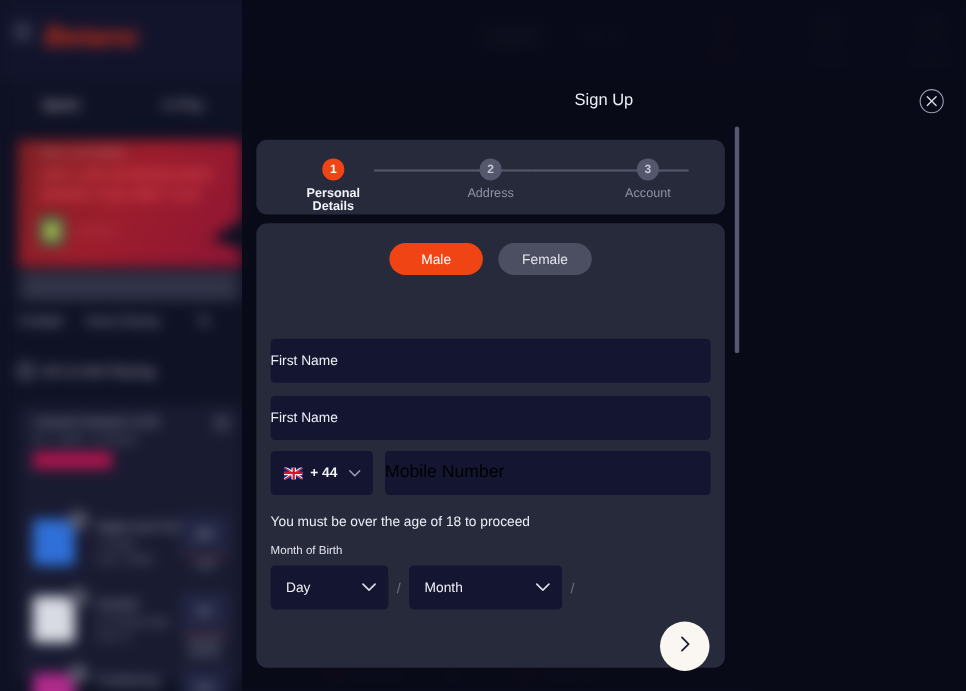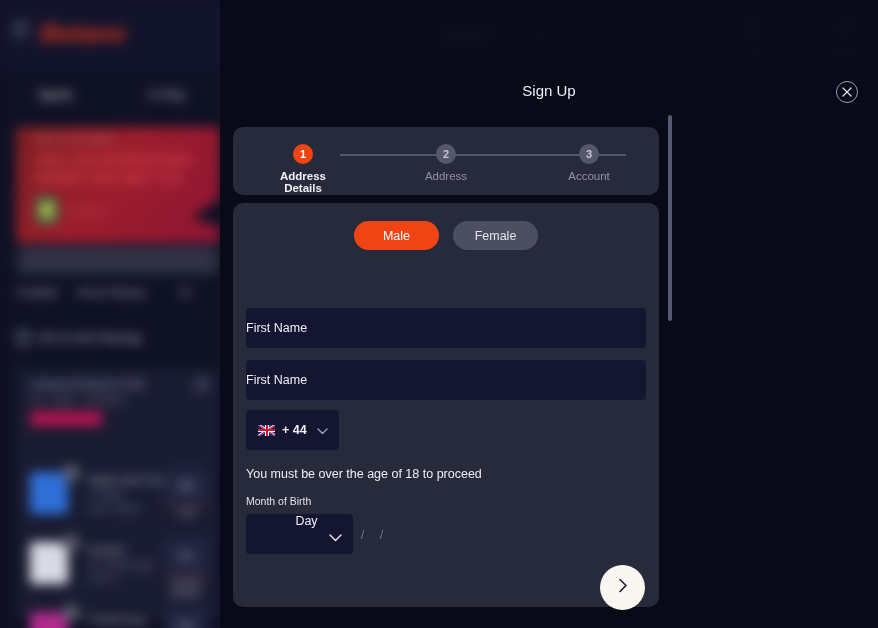--- a/index.html
+++ b/index.html
@@ -270,21 +270,21 @@
   .dob-label {
     position: absolute; left: 13px; top: 292px;
     font-size: 10.5px; color: #e1e2ec;
   }
   .dob-row {
     position: absolute; left: 13px; top: 311px; width: 400px; height: 40px;
     display: flex; align-items: center;
   }
   .dob-sel {
     height: 40px; background: #141631; border-radius: 4px;
-    display: flex; align-items: center; cursor: pointer; flex-direction: column;
+    display: flex; align-items: center; cursor: pointer;
   }
   .dob-day   { width: 107px; }
   .dob-month { width: 139px; }
   .dob-year  { width: 116px; }
   .dob-sel .dv { margin-left: 14px; font-size: 12.5px; color: #f0f1f7; }
   .dob-sep { width: 19px; text-align: center; color: #6e7087; font-size: 13px; }
 
   .next-btn {
     position: absolute; right: 14px; top: 362px;
     width: 45px; height: 45px; border-radius: 50%;
@@ -419,21 +419,21 @@
       </div>
     </div>
 
     <div class="panel panel-steps">
       <div class="stepper">
         <div class="step-track" style="left:107px; width:143px;"></div>
         <div class="step-track" style="left:250px; width:143px;"></div>
 
         <div class="step" style="left:33px">
           <div class="circle on">1</div>
-          <div class="lbl on">Address Details</div>
+          <div class="lbl on">Personal Details</div>
         </div>
         <div class="step" style="left:176px">
           <div class="circle off">2</div>
           <div class="lbl off">Address</div>
         </div>
         <div class="step" style="left:319px">
           <div class="circle off">3</div>
           <div class="lbl off">Account</div>
         </div>
       </div>
@@ -467,35 +467,46 @@
               <i class="cv2"></i>
               <i class="ch2"></i>
           </span>
           <span class="cc-code">+ 44</span>
           <span class="chev">
             <svg width="11" height="7" viewBox="0 0 11 7" aria-hidden="true">
               <polyline points="1,1 5.5,5.5 10,1" fill="none" stroke="#9c9eb4" stroke-width="1.4" stroke-linecap="round" stroke-linejoin="round"></polyline>
             </svg>
           </span>
         </div>
+        <div class="phone-input">
+          <span class="ph">Mobile Number</span>
+        </div>
       </div>
 
       <div class="age-note">You must be over the age of 18 to proceed</div>
       <div class="dob-label">Month of Birth</div>
 
       <div class="dob-row">
         <div class="dob-sel dob-day">
           <span class="dv">Day</span>
           <span class="chev">
             <svg width="13" height="8" viewBox="0 0 13 8" aria-hidden="true">
               <polyline points="1,1 6.5,6.5 12,1" fill="none" stroke="#dcdde8" stroke-width="1.5" stroke-linecap="round" stroke-linejoin="round"></polyline>
             </svg>
           </span>
         </div>
         <span class="dob-sep">/</span>
+        <div class="dob-sel dob-month">
+          <span class="dv">Month</span>
+          <span class="chev">
+            <svg width="13" height="8" viewBox="0 0 13 8" aria-hidden="true">
+              <polyline points="1,1 6.5,6.5 12,1" fill="none" stroke="#dcdde8" stroke-width="1.5" stroke-linecap="round" stroke-linejoin="round"></polyline>
+            </svg>
+          </span>
+        </div>
         <span class="dob-sep">/</span>
       </div>
 
       <div class="next-btn">
         <span>
           <svg width="10" height="15" viewBox="0 0 10 15" aria-hidden="true">
             <polyline points="2,1.5 8,7.5 2,13.5" fill="none" stroke="#1b1d30" stroke-width="1.6" stroke-linecap="round" stroke-linejoin="round"></polyline>
           </svg>
         </span>
       </div>

